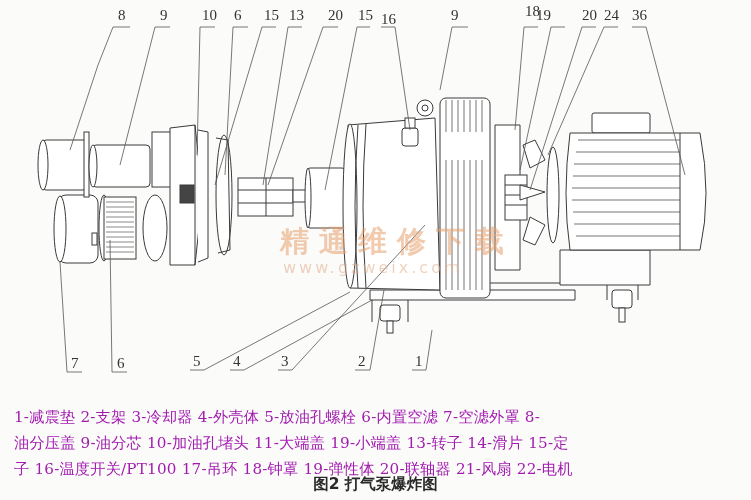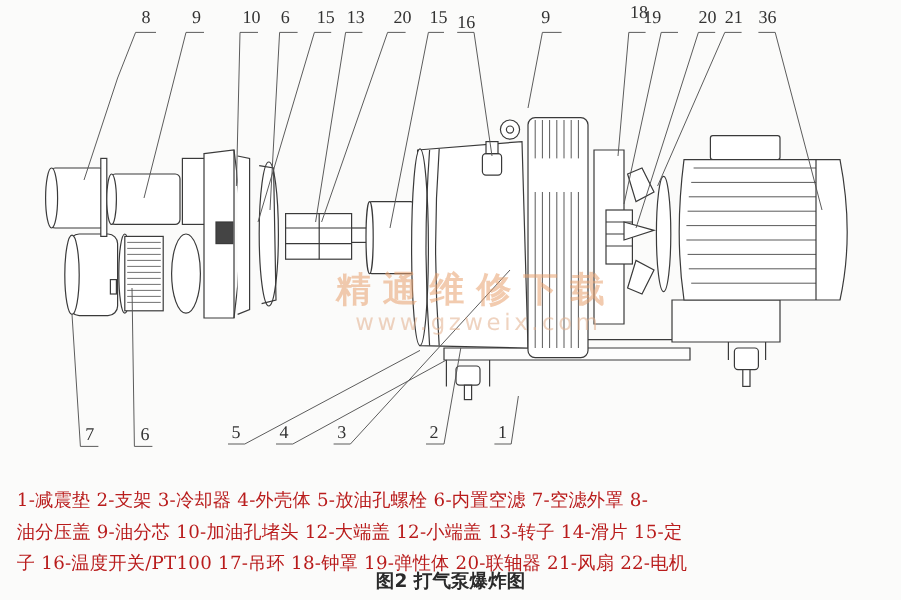--- a/index.html
+++ b/index.html
@@ -1,22 +1,22 @@
 <!DOCTYPE html>
 <html><head>
 <meta charset="utf-8">
 <style>
   html,body{margin:0;padding:0;background:#fbfbfa;}
   body{width:751px;height:500px;position:relative;overflow:hidden;font-family:"DejaVu Serif","Liberation Serif",serif;color:#2a2a2a;}
   #diagram{position:absolute;left:0;top:0;width:751px;height:395px;}
   .lbl{position:absolute;font-size:15px;font-family:"Liberation Serif","DejaVu Serif",serif;color:#333;line-height:15px;}
-  .caption{position:absolute;left:14px;top:404px;width:726px;font-size:15.2px;line-height:26px;color:#b91c1c;letter-spacing:0.2px;}
+  .caption{position:absolute;left:14px;top:404px;width:726px;font-size:15.2px;line-height:26px;color:#a21caf;letter-spacing:0.2px;}
   .figtitle{position:absolute;left:0;width:751px;top:474px;text-align:center;font-size:15.5px;font-weight:bold;color:#2a2a2a;font-family:"DejaVu Sans","Liberation Sans",sans-serif;}
   .wm{position:absolute;left:280px;top:222px;font-size:29px;font-weight:bold;color:rgba(232,160,110,0.55);letter-spacing:10px;font-family:"DejaVu Serif",serif;}
-  .wm2{position:absolute;left:296px;top:258px;font-size:19px;color:rgba(225,175,140,0.55);letter-spacing:3px;font-family:"DejaVu Sans",sans-serif;}
+  .wm2{position:absolute;left:283px;top:258px;font-size:16px;color:rgba(225,175,140,0.55);letter-spacing:3px;font-family:"DejaVu Sans",sans-serif;}
 </style>
 </head>
 <body>
 
 <svg id="diagram" viewBox="0 0 751 395" width="751" height="395">
   <g stroke="#3a3a3a" stroke-width="1" fill="none">
 
     <g>
       <path d="M370 290 L575 290 L575 300 L370 300 Z" fill="#fdfdfd"></path>
       <path d="M370 283 L590 283"></path>
@@ -162,29 +162,29 @@
 <div class="lbl" style="left:234px;top:8px">6</div>
 <div class="lbl" style="left:264px;top:8px">15</div>
 <div class="lbl" style="left:289px;top:8px">13</div>
 <div class="lbl" style="left:328px;top:8px">20</div>
 <div class="lbl" style="left:358px;top:8px">15</div>
 <div class="lbl" style="left:381px;top:12px">16</div>
 <div class="lbl" style="left:451px;top:8px">9</div>
 <div class="lbl" style="left:525px;top:4px">18</div>
 <div class="lbl" style="left:536px;top:8px">19</div>
 <div class="lbl" style="left:582px;top:8px">20</div>
-<div class="lbl" style="left:604px;top:8px">21</div>
+<div class="lbl" style="left:604px;top:8px">24</div>
 <div class="lbl" style="left:632px;top:8px">36</div>
 
 <div class="lbl" style="left:71px;top:356px">7</div>
 <div class="lbl" style="left:117px;top:356px">6</div>
 <div class="lbl" style="left:193px;top:354px">5</div>
 <div class="lbl" style="left:233px;top:354px">4</div>
 <div class="lbl" style="left:281px;top:354px">3</div>
 <div class="lbl" style="left:358px;top:354px">2</div>
 <div class="lbl" style="left:415px;top:354px">1</div>
 
 <div class="caption">
   <div>1-减震垫  2-支架  3-冷却器  4-外壳体  5-放油孔螺栓  6-内置空滤  7-空滤外罩  8-</div>
-  <div>油分压盖  9-油分芯  10-加油孔堵头  12-大端盖  12-小端盖  13-转子  14-滑片 15-定</div>
+  <div>油分压盖  9-油分芯  10-加油孔堵头  11-大端盖  19-小端盖  13-转子  14-滑片 15-定</div>
   <div>子  16-温度开关/PT100  17-吊环  18-钟罩  19-弹性体  20-联轴器  21-风扇  22-电机</div>
 </div>
 <div class="figtitle">图2  打气泵爆炸图</div>
 
 </body></html>

